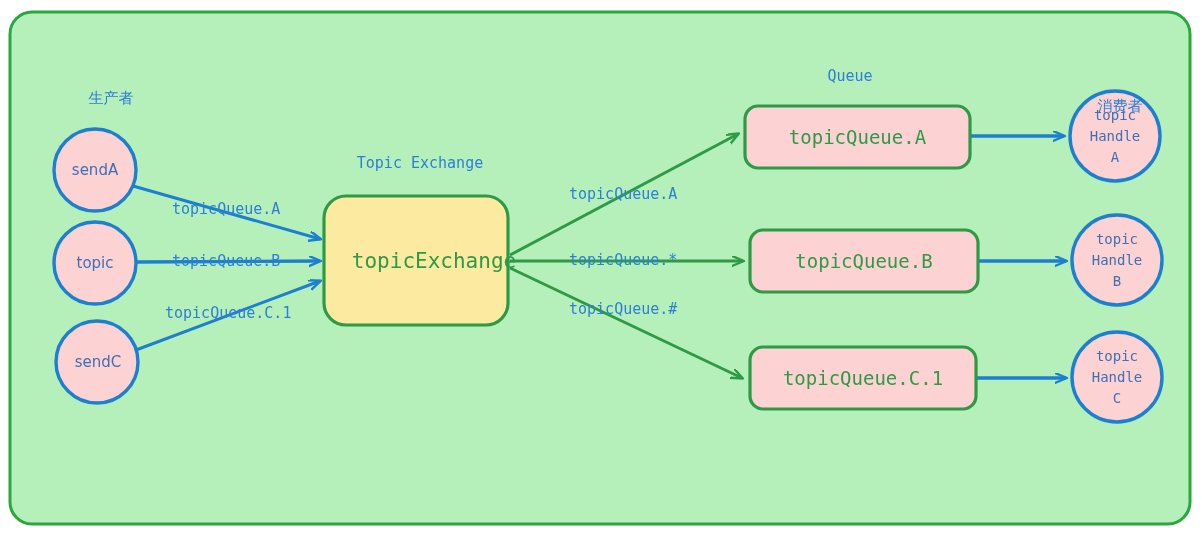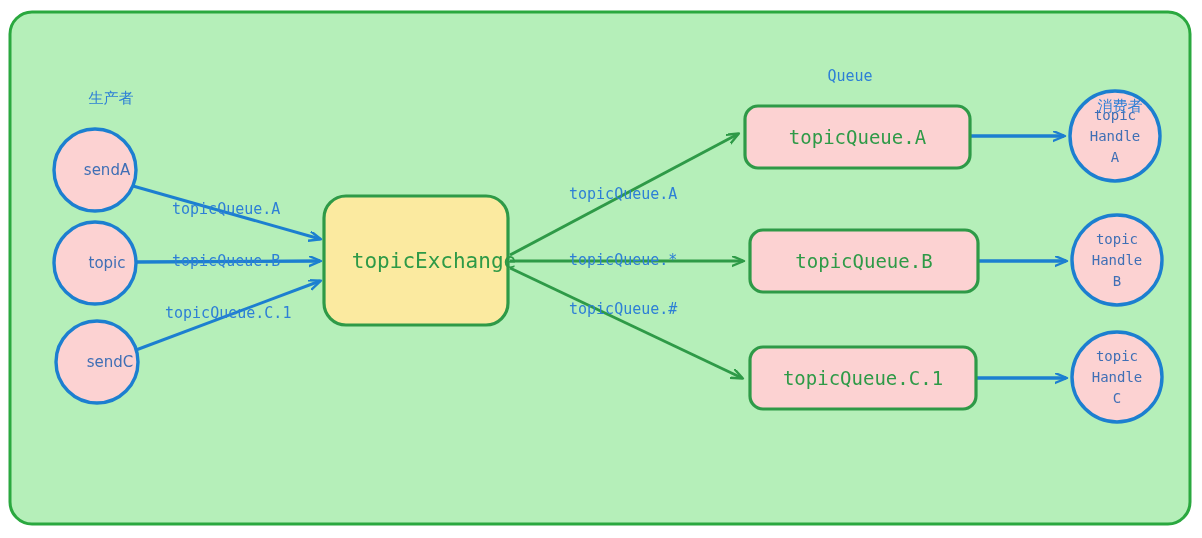--- a/index.html
+++ b/index.html
@@ -30,21 +30,20 @@
     align-items: center;
     justify-content: center;
     text-align: center;
     pointer-events: none;
     white-space: pre;
   }
   .producer-text {
     font-family: "DejaVu Sans", "Liberation Sans", sans-serif;
     font-size: 15px;
     color: #3f6fb5;
-    margin-left: 12px;
   }
   .exchange-text {
     font-family: "DejaVu Sans Mono", "Liberation Mono", monospace;
     font-size: 21px;
     color: #2e9a47;
   }
   .queue-text {
     font-family: "DejaVu Sans Mono", "Liberation Mono", monospace;
     font-size: 19px;
     color: #2e9a47;
@@ -113,20 +112,21 @@
     <rect x="750" y="230" width="228" height="62" rx="13" ry="13" fill="#fcd2d2" stroke="#2e9a47" stroke-width="3.2"></rect>
     <rect x="750" y="347" width="226" height="62" rx="13" ry="13" fill="#fcd2d2" stroke="#2e9a47" stroke-width="3.2"></rect>
 
     <circle cx="1115" cy="136" r="45" fill="#fcd2d2" stroke="#1c7fd0" stroke-width="3.4"></circle>
     <circle cx="1117" cy="260" r="45" fill="#fcd2d2" stroke="#1c7fd0" stroke-width="3.4"></circle>
     <circle cx="1117" cy="377" r="45" fill="#fcd2d2" stroke="#1c7fd0" stroke-width="3.4"></circle>
   </svg>
 
   <div class="node-label header-cjk" style="left:66px; top:88px; width:90px; height:20px;">生产者</div>
 
+  <div class="node-label header-text" style="left:330px; top:153px; width:180px; height:20px;">Topic Exchange</div>
 
   <div class="node-label header-text" style="left:805px; top:66px; width:90px; height:20px;">Queue</div>
 
   <div class="node-label header-cjk" style="left:1075px; top:48px; width:90px; height:20px;margin-top:48px;">消费者</div>
 
   <div class="node-label producer-text" style="left:54px; top:160px; width:82px; height:20px;">sendA</div>
   <div class="node-label producer-text" style="left:54px; top:253px; width:82px; height:20px;">topic</div>
   <div class="node-label producer-text" style="left:56px; top:352px; width:84px; height:20px;">sendC</div>
 
   <div class="node-label exchange-text" style="left:324px; top:249px; width:220px; height:24px;">topicExchange</div>

